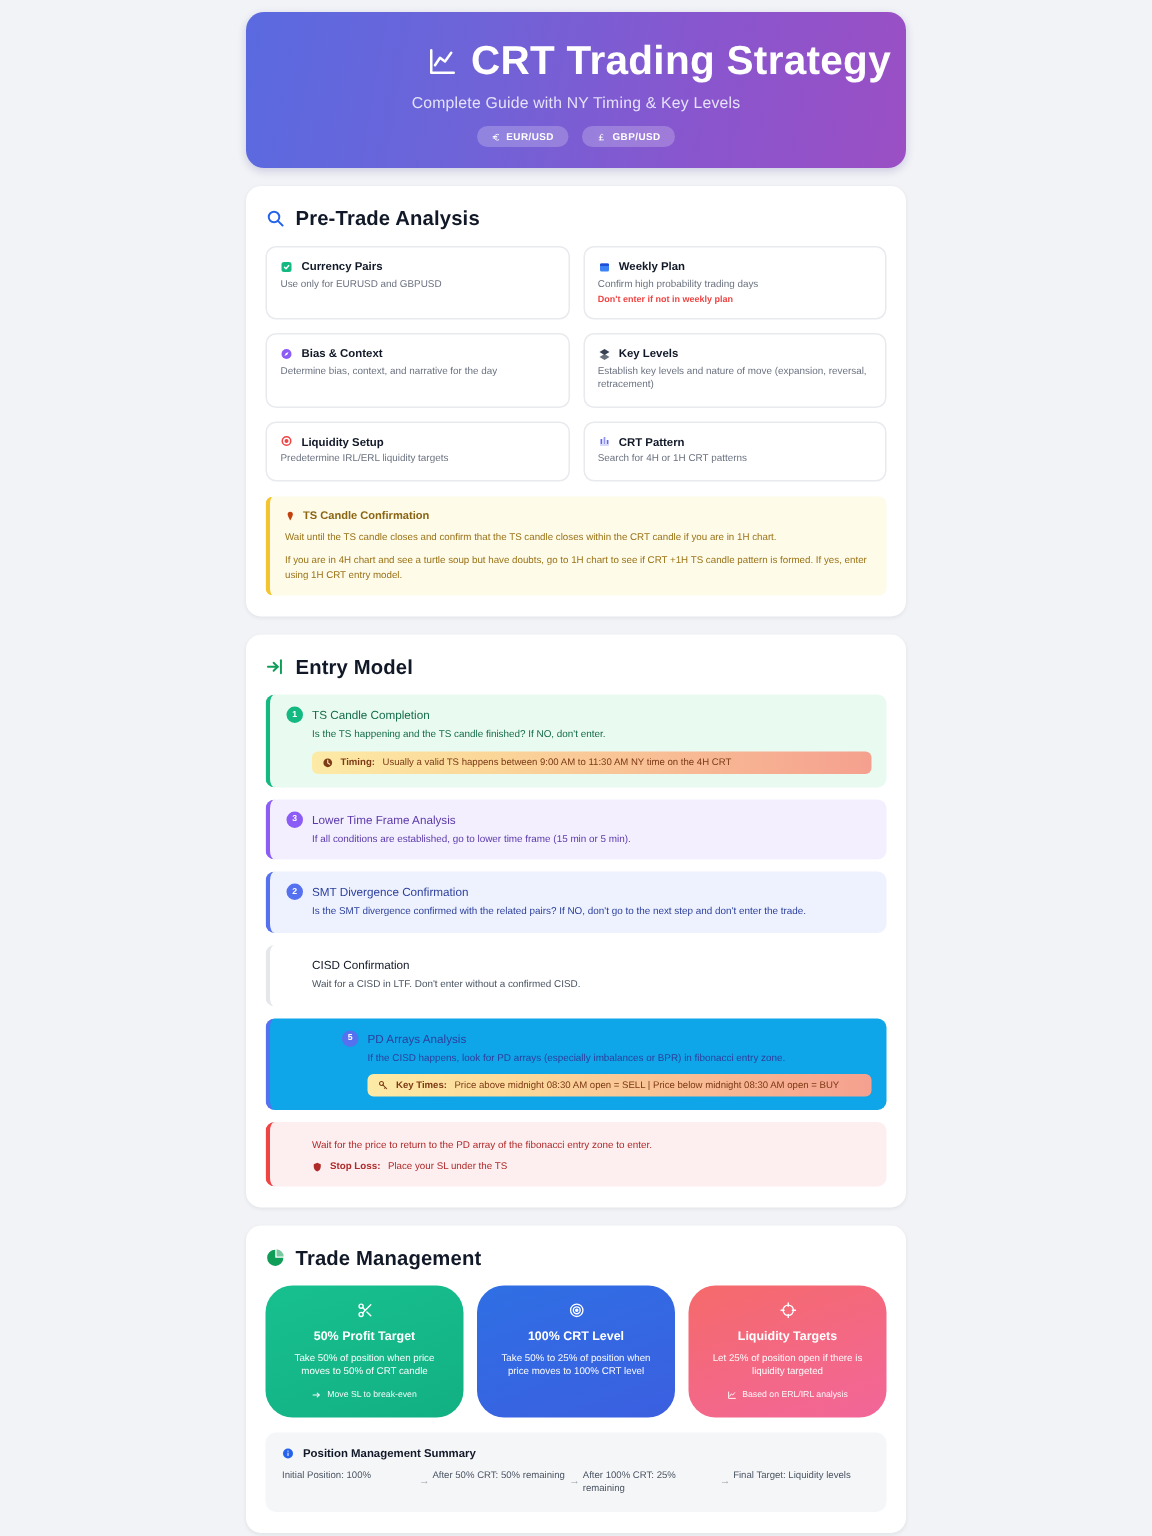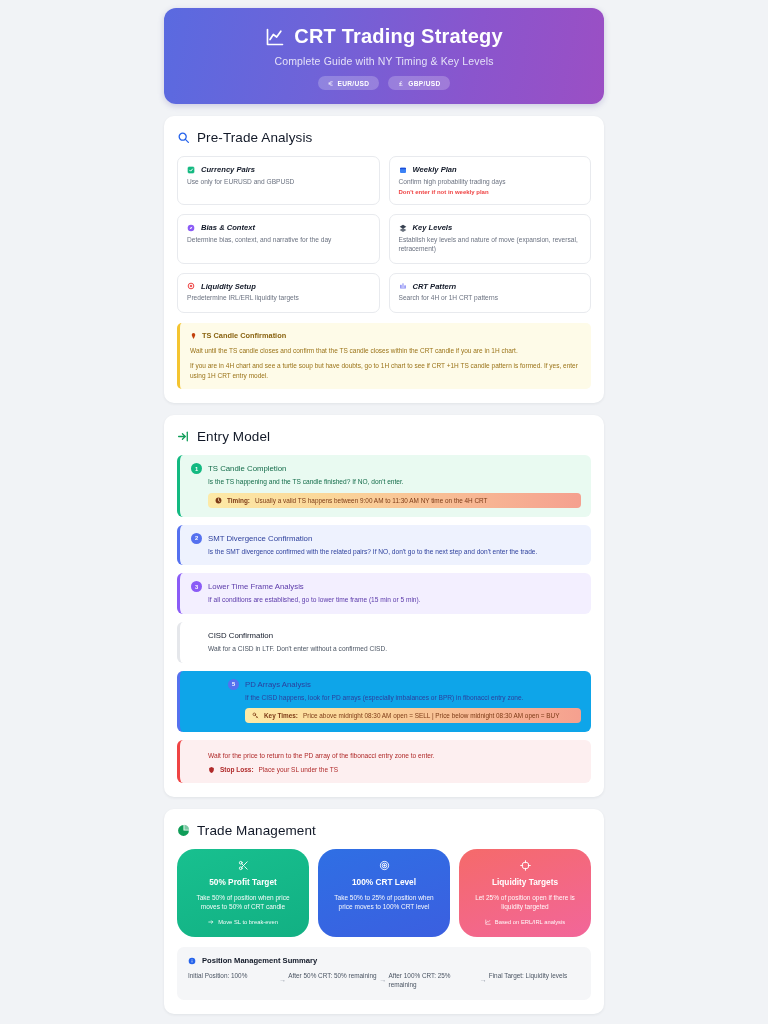--- a/index.html
+++ b/index.html
@@ -15,48 +15,48 @@
 
   
   .hero {
     background: linear-gradient(100deg, #5a6ae0 0%, #6f63d8 35%, #8a55cd 70%, #9b4fc4 100%);
     border-radius: 12px;
     padding: 17px 10px 14px 10px;
     text-align: center;
     box-shadow: 0 2px 6px rgba(70,60,150,.22);
   }
   .hero-title {
-    display: flex; align-items: center; justify-content: center; gap: 9px;
-    color: #fff; font-size: 20px; font-weight: bold; letter-spacing: .2px;
+    display: flex; align-items: center; justify-content: flex-end; gap: 9px;
+    color: #fff; font-size: 27px; font-weight: bold; letter-spacing: .2px;
   }
   .hero-sub { color: #e4e1f8; font-size: 10.5px; margin-top: 7px; letter-spacing: .15px; }
   .hero-badges { display: flex; justify-content: center; gap: 9px; margin-top: 9px; }
   .badge {
     background: rgba(255,255,255,.22);
     color: #fff; font-size: 6.6px; font-weight: bold;
     padding: 3.5px 10px; border-radius: 9px;
     display: flex; align-items: center; gap: 4px; letter-spacing: .3px;
   }
 
   
   .card {
     background: #fff; border-radius: 10px; margin-top: 12px;
     padding: 14px 13px 14px 13px;
     box-shadow: 0 1px 3px rgba(16,24,40,.07);
   }
   .sec-head { display: flex; align-items: center; gap: 7px; margin-bottom: 11px; }
-  .sec-title { font-size: 13.5px; font-weight: normal; color: #111827; letter-spacing: .1px; }
+  .sec-title { font-size: 13.5px; font-weight: bold; color: #111827; letter-spacing: .1px; }
 
   
   .grid { display: grid; grid-template-columns: 1fr 1fr; gap: 9px; }
   .mini {
     border: 1px solid #e8eaee; border-radius: 7px;
     padding: 8px 9px 9px 9px; background: #fff;
   }
-  .mini-top { display: flex; align-items: center; gap: 6px; font-style: italic; }
+  .mini-top { display: flex; align-items: center; gap: 6px; }
   .mini-title { font-size: 7.6px; font-weight: bold; color: #111827; }
   .mini-desc { font-size: 6.6px; color: #6b7280; margin-top: 3.5px; line-height: 1.35; }
   .mini-warn { font-size: 6px; color: #ef4444; font-weight: bold; margin-top: 3px; }
 
   .notice {
     margin-top: 10px; background: #fefbe8; border-left: 3px solid #f4c430;
     border-radius: 5px; padding: 8px 10px 9px 10px;
   }
   .notice-head { display: flex; align-items: center; gap: 5px; font-size: 7.4px; font-weight: bold; color: #8a6412; }
   .notice-p { font-size: 6.5px; color: #9a7318; line-height: 1.45; margin-top: 6px; }
@@ -300,34 +300,34 @@
           <svg width="7" height="7" viewBox="0 0 24 24" fill="#7c3a16">
                 <circle cx="12" cy="12" r="10"></circle>
                 <path d="M12 6v6.6l4.4 2.6" stroke="#fde6b8" stroke-width="2.6" fill="none" stroke-linecap="round"></path>
               </svg>
         </span>
         <b>Timing:</b>
         <span>Usually a valid TS happens between 9:00 AM to 11:30 AM NY time on the 4H CRT</span>
       </div>
     </div>
 
+    <div class="step s3">
+      <div class="step-head">
+        <span class="num">3</span>
+        <span class="step-title">Lower Time Frame Analysis</span>
+      </div>
+      <div class="step-desc">If all conditions are established, go to lower time frame (15 min or 5 min).</div>
+    </div>
+
     <div class="step s2">
       <div class="step-head">
         <span class="num">2</span>
         <span class="step-title">SMT Divergence Confirmation</span>
       </div>
       <div class="step-desc">Is the SMT divergence confirmed with the related pairs? If NO, don't go to the next step and don't enter the trade.</div>
-    </div>
-
-    <div class="step s3">
-      <div class="step-head">
-        <span class="num">3</span>
-        <span class="step-title">Lower Time Frame Analysis</span>
-      </div>
-      <div class="step-desc">If all conditions are established, go to lower time frame (15 min or 5 min).</div>
     </div>
 
     <div class="step s4">
       <div class="step-head">
         <span class="num">4</span>
         <span class="step-title">CISD Confirmation</span>
       </div>
       <div class="step-desc">Wait for a CISD in LTF. Don't enter without a confirmed CISD.</div>
     </div>
 

